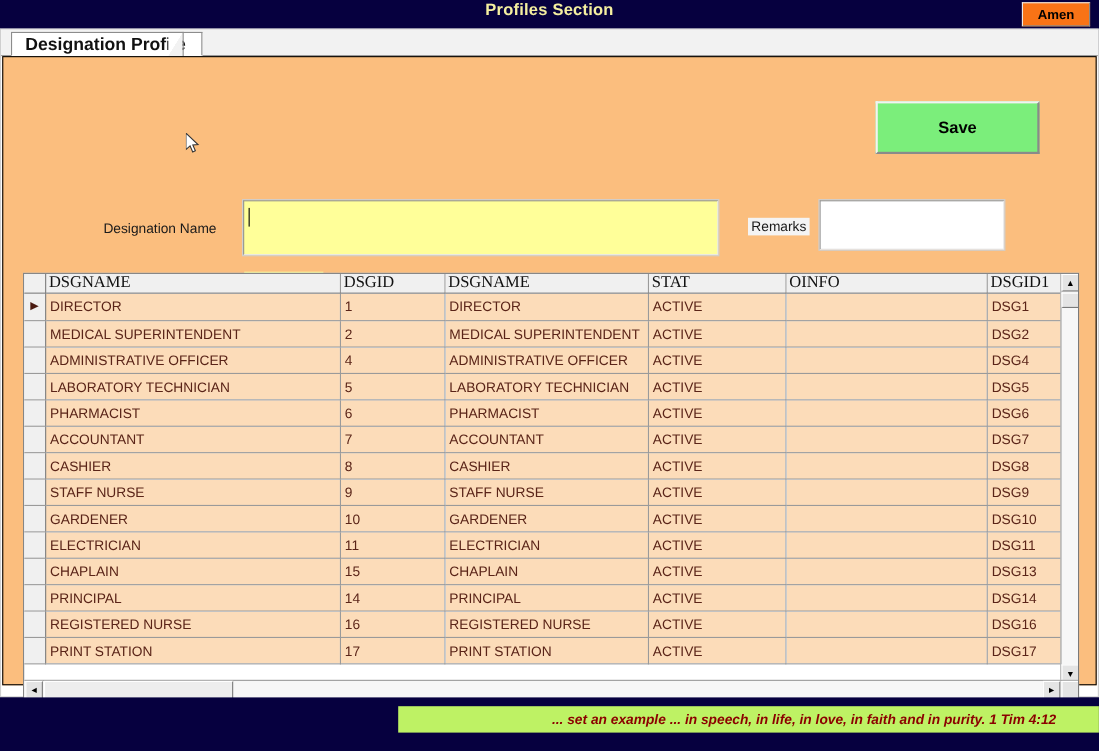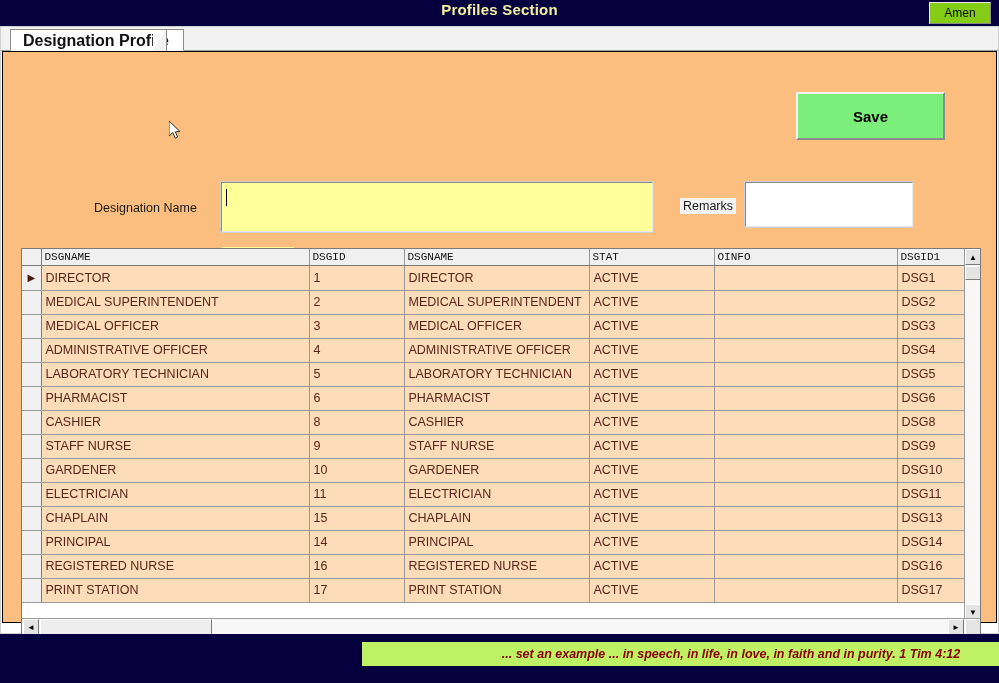--- a/index.html
+++ b/index.html
@@ -25,25 +25,25 @@
     position: absolute; left: 0; top: 1px;
     width: 999px; text-align: center;
     color: #f5efa0;
     font-size: 15px; font-weight: bold;
     font-family: "Liberation Sans", sans-serif;
     letter-spacing: 0.2px;
   }
   .amen-btn {
     position: absolute; right: 8px; top: 2px;
     width: 62px; height: 22px;
-    background: #84cc16;
+    background: #f97316;
     border: 1px solid #e8e8e8;
     border-right-color: #8a8a8a; border-bottom-color: #8a8a8a;
     color: #000;
-    font-size: 12px; font-weight: normal;
+    font-size: 12px; font-weight: bold;
     display: flex; align-items: center; justify-content: center;
     cursor: default;
   }
 
   
   .window {
     position: absolute; left: 0; top: 26px;
     width: 999px; height: 608px;
     background: #ffffff;
     border: 1px solid #cfcfcf;
@@ -160,27 +160,27 @@
     border-collapse: collapse;
     table-layout: fixed;
     width: 943px;
     font-size: 12.5px;
     color: #5a2418;
   }
   table.dg th {
     background: #f0f0f0;
     color: #111;
     font-weight: normal;
-    font-size: 11px;
+    font-size: 15px;
     text-align: left;
     height: 16px;
     padding: 0 3px;
     border-right: 1px solid #9a9a9a;
     border-bottom: 1px solid #7a7a7a;
-    font-family: Liberation Mono, monospace;
+    font-family: Liberation Serif, serif;
     overflow: hidden; white-space: nowrap;
   }
   table.dg td {
     background: #fcdcb9;
     height: 24px;
     padding: 0 4px;
     border-right: 1px solid #9a9a9a;
     border-bottom: 1px solid #9a9a9a;
     overflow: hidden; white-space: nowrap;
     font-size: 12.5px;
@@ -338,29 +338,20 @@
                   <td class="selcol"></td>
                   <td>MEDICAL SUPERINTENDENT</td>
                   <td>2</td>
                   <td>MEDICAL SUPERINTENDENT</td>
                   <td>ACTIVE</td>
                   <td></td>
                   <td>DSG2</td>
                 </tr>
                 <tr>
                   <td class="selcol"></td>
-                  <td>MEDICAL OFFICER</td>
-                  <td>3</td>
-                  <td>MEDICAL OFFICER</td>
-                  <td>ACTIVE</td>
-                  <td></td>
-                  <td>DSG3</td>
-                </tr>
-                <tr>
-                  <td class="selcol"></td>
                   <td>ADMINISTRATIVE OFFICER</td>
                   <td>4</td>
                   <td>ADMINISTRATIVE OFFICER</td>
                   <td>ACTIVE</td>
                   <td></td>
                   <td>DSG4</td>
                 </tr>
                 <tr>
                   <td class="selcol"></td>
                   <td>LABORATORY TECHNICIAN</td>
@@ -371,20 +362,29 @@
                   <td>DSG5</td>
                 </tr>
                 <tr>
                   <td class="selcol"></td>
                   <td>PHARMACIST</td>
                   <td>6</td>
                   <td>PHARMACIST</td>
                   <td>ACTIVE</td>
                   <td></td>
                   <td>DSG6</td>
+                </tr>
+                <tr>
+                  <td class="selcol"></td>
+                  <td>ACCOUNTANT</td>
+                  <td>7</td>
+                  <td>ACCOUNTANT</td>
+                  <td>ACTIVE</td>
+                  <td></td>
+                  <td>DSG7</td>
                 </tr>
                 <tr>
                   <td class="selcol"></td>
                   <td>CASHIER</td>
                   <td>8</td>
                   <td>CASHIER</td>
                   <td>ACTIVE</td>
                   <td></td>
                   <td>DSG8</td>
                 </tr>

